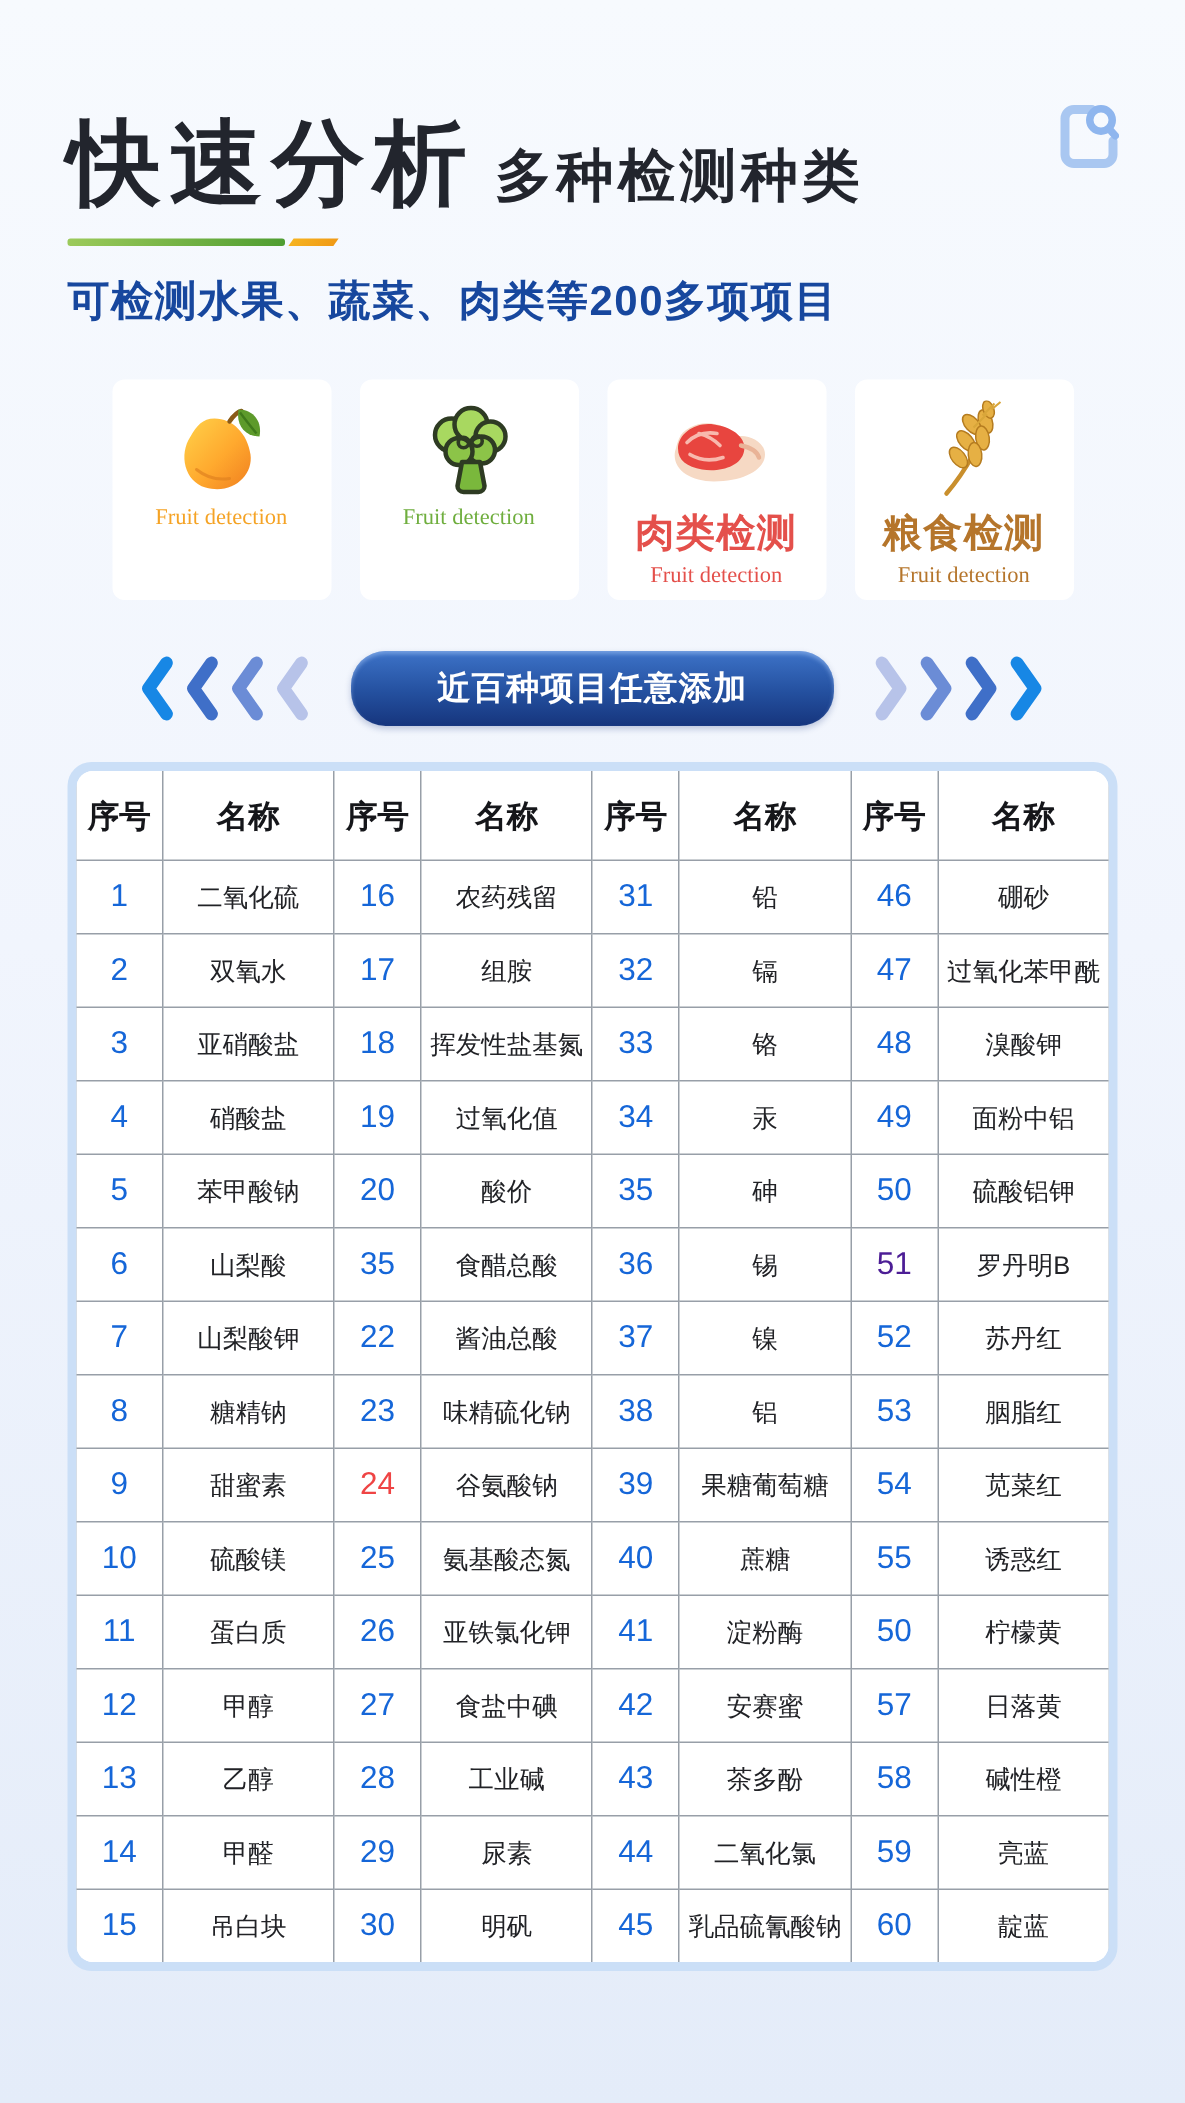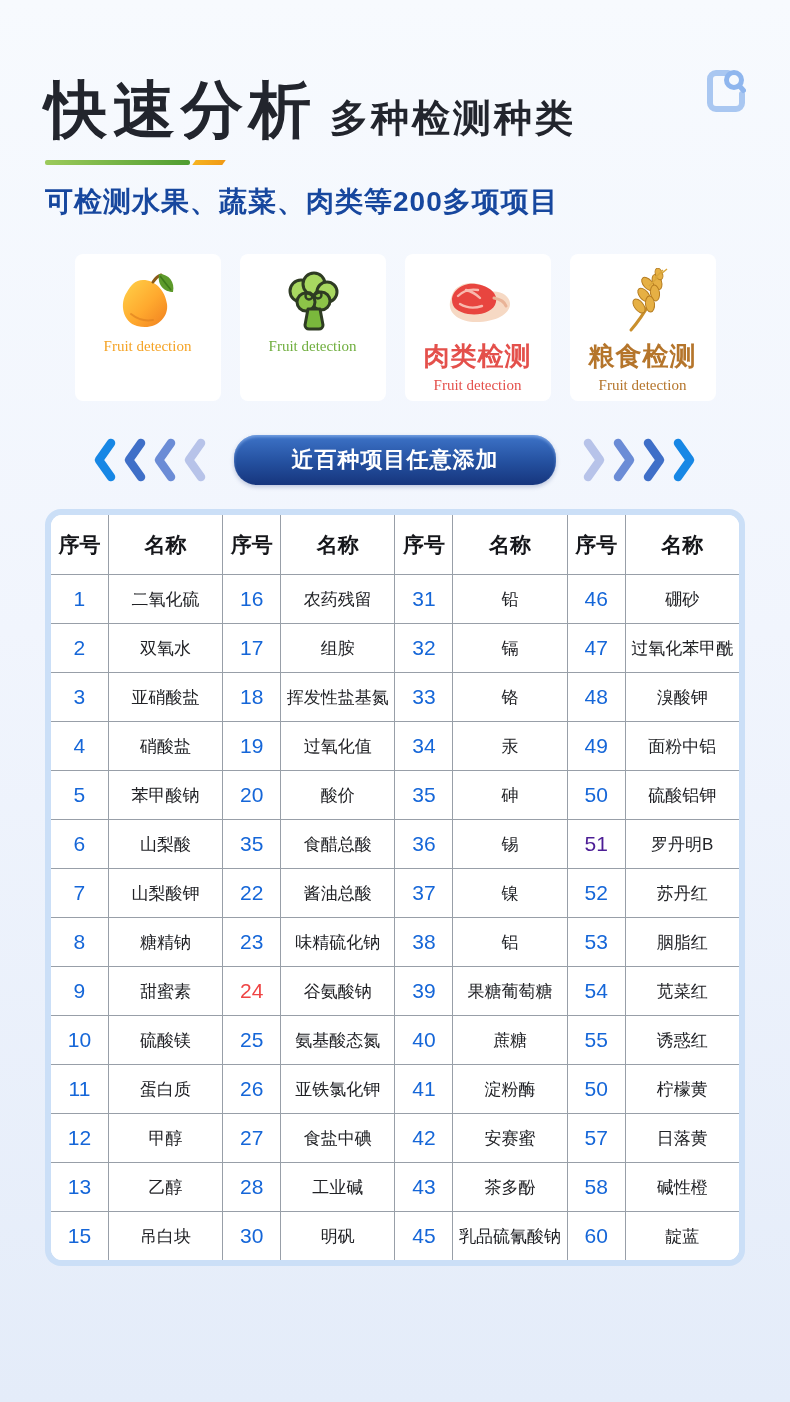--- a/index.html
+++ b/index.html
@@ -368,20 +368,30 @@
               <td class="no" style="color:#1566d8">13</td>
               <td class="name">乙醇</td>
               <td class="no" style="color:#1566d8">28</td>
               <td class="name">工业碱</td>
               <td class="no" style="color:#1566d8">43</td>
               <td class="name">茶多酚</td>
               <td class="no" style="color:#1566d8">58</td>
               <td class="name">碱性橙</td>
             </tr>
             <tr>
+              <td class="no" style="color:#1566d8">14</td>
+              <td class="name">甲醛</td>
+              <td class="no" style="color:#1566d8">29</td>
+              <td class="name">尿素</td>
+              <td class="no" style="color:#1566d8">44</td>
+              <td class="name">二氧化氯</td>
+              <td class="no" style="color:#1566d8">59</td>
+              <td class="name">亮蓝</td>
+            </tr>
+            <tr>
               <td class="no" style="color:#1566d8">15</td>
               <td class="name">吊白块</td>
               <td class="no" style="color:#1566d8">30</td>
               <td class="name">明矾</td>
               <td class="no" style="color:#1566d8">45</td>
               <td class="name">乳品硫氰酸钠</td>
               <td class="no" style="color:#1566d8">60</td>
               <td class="name">靛蓝</td>
             </tr>
           </tbody>

